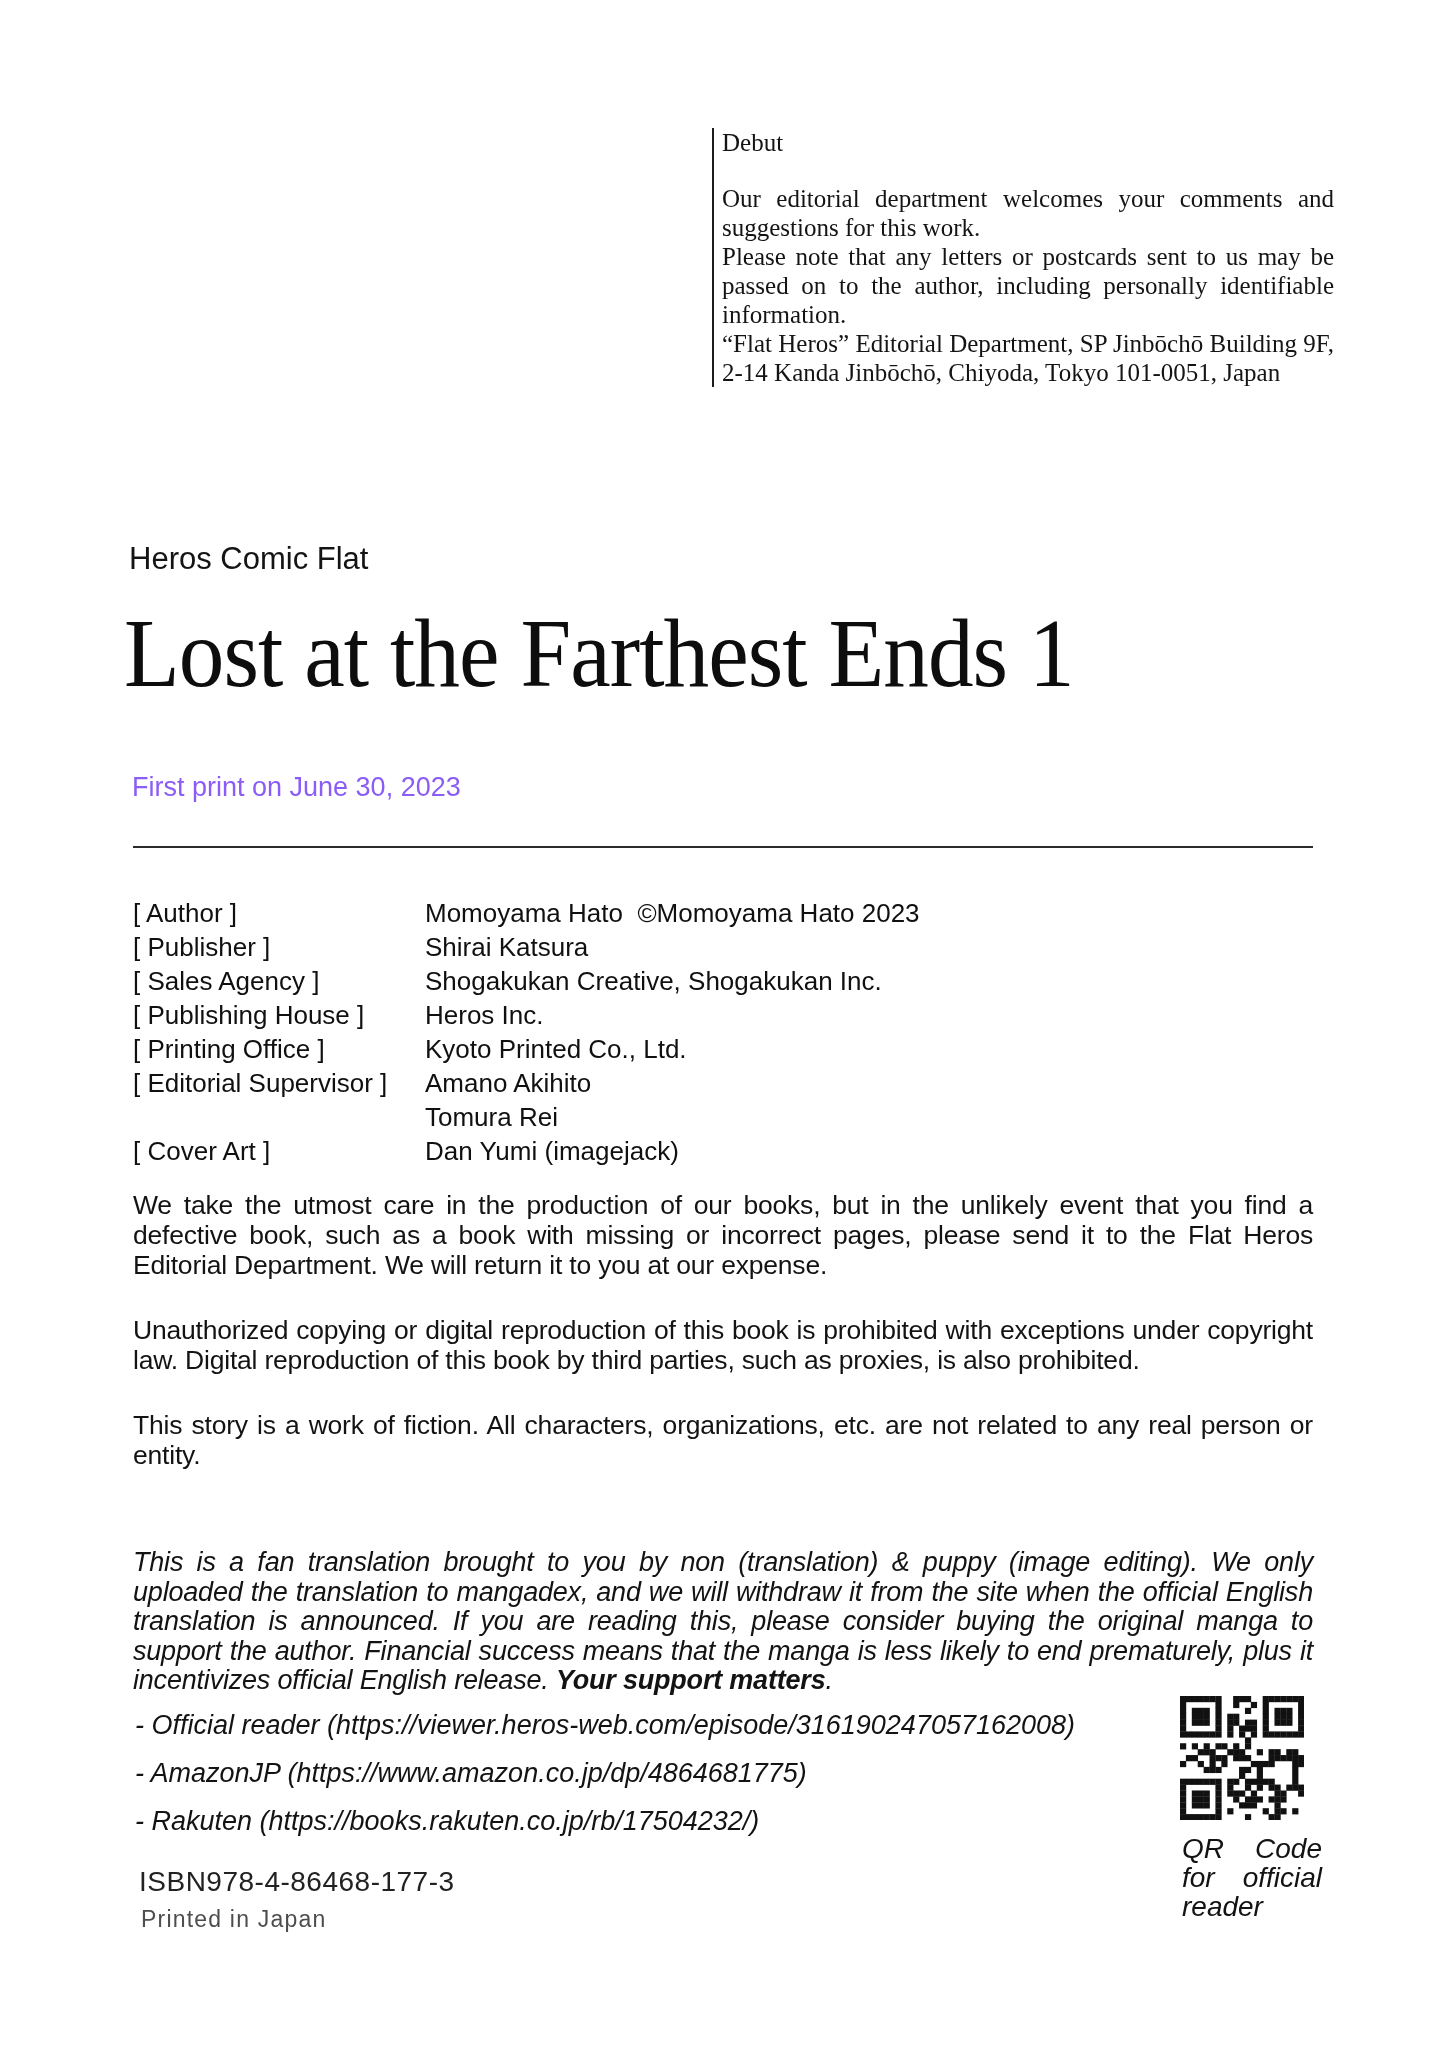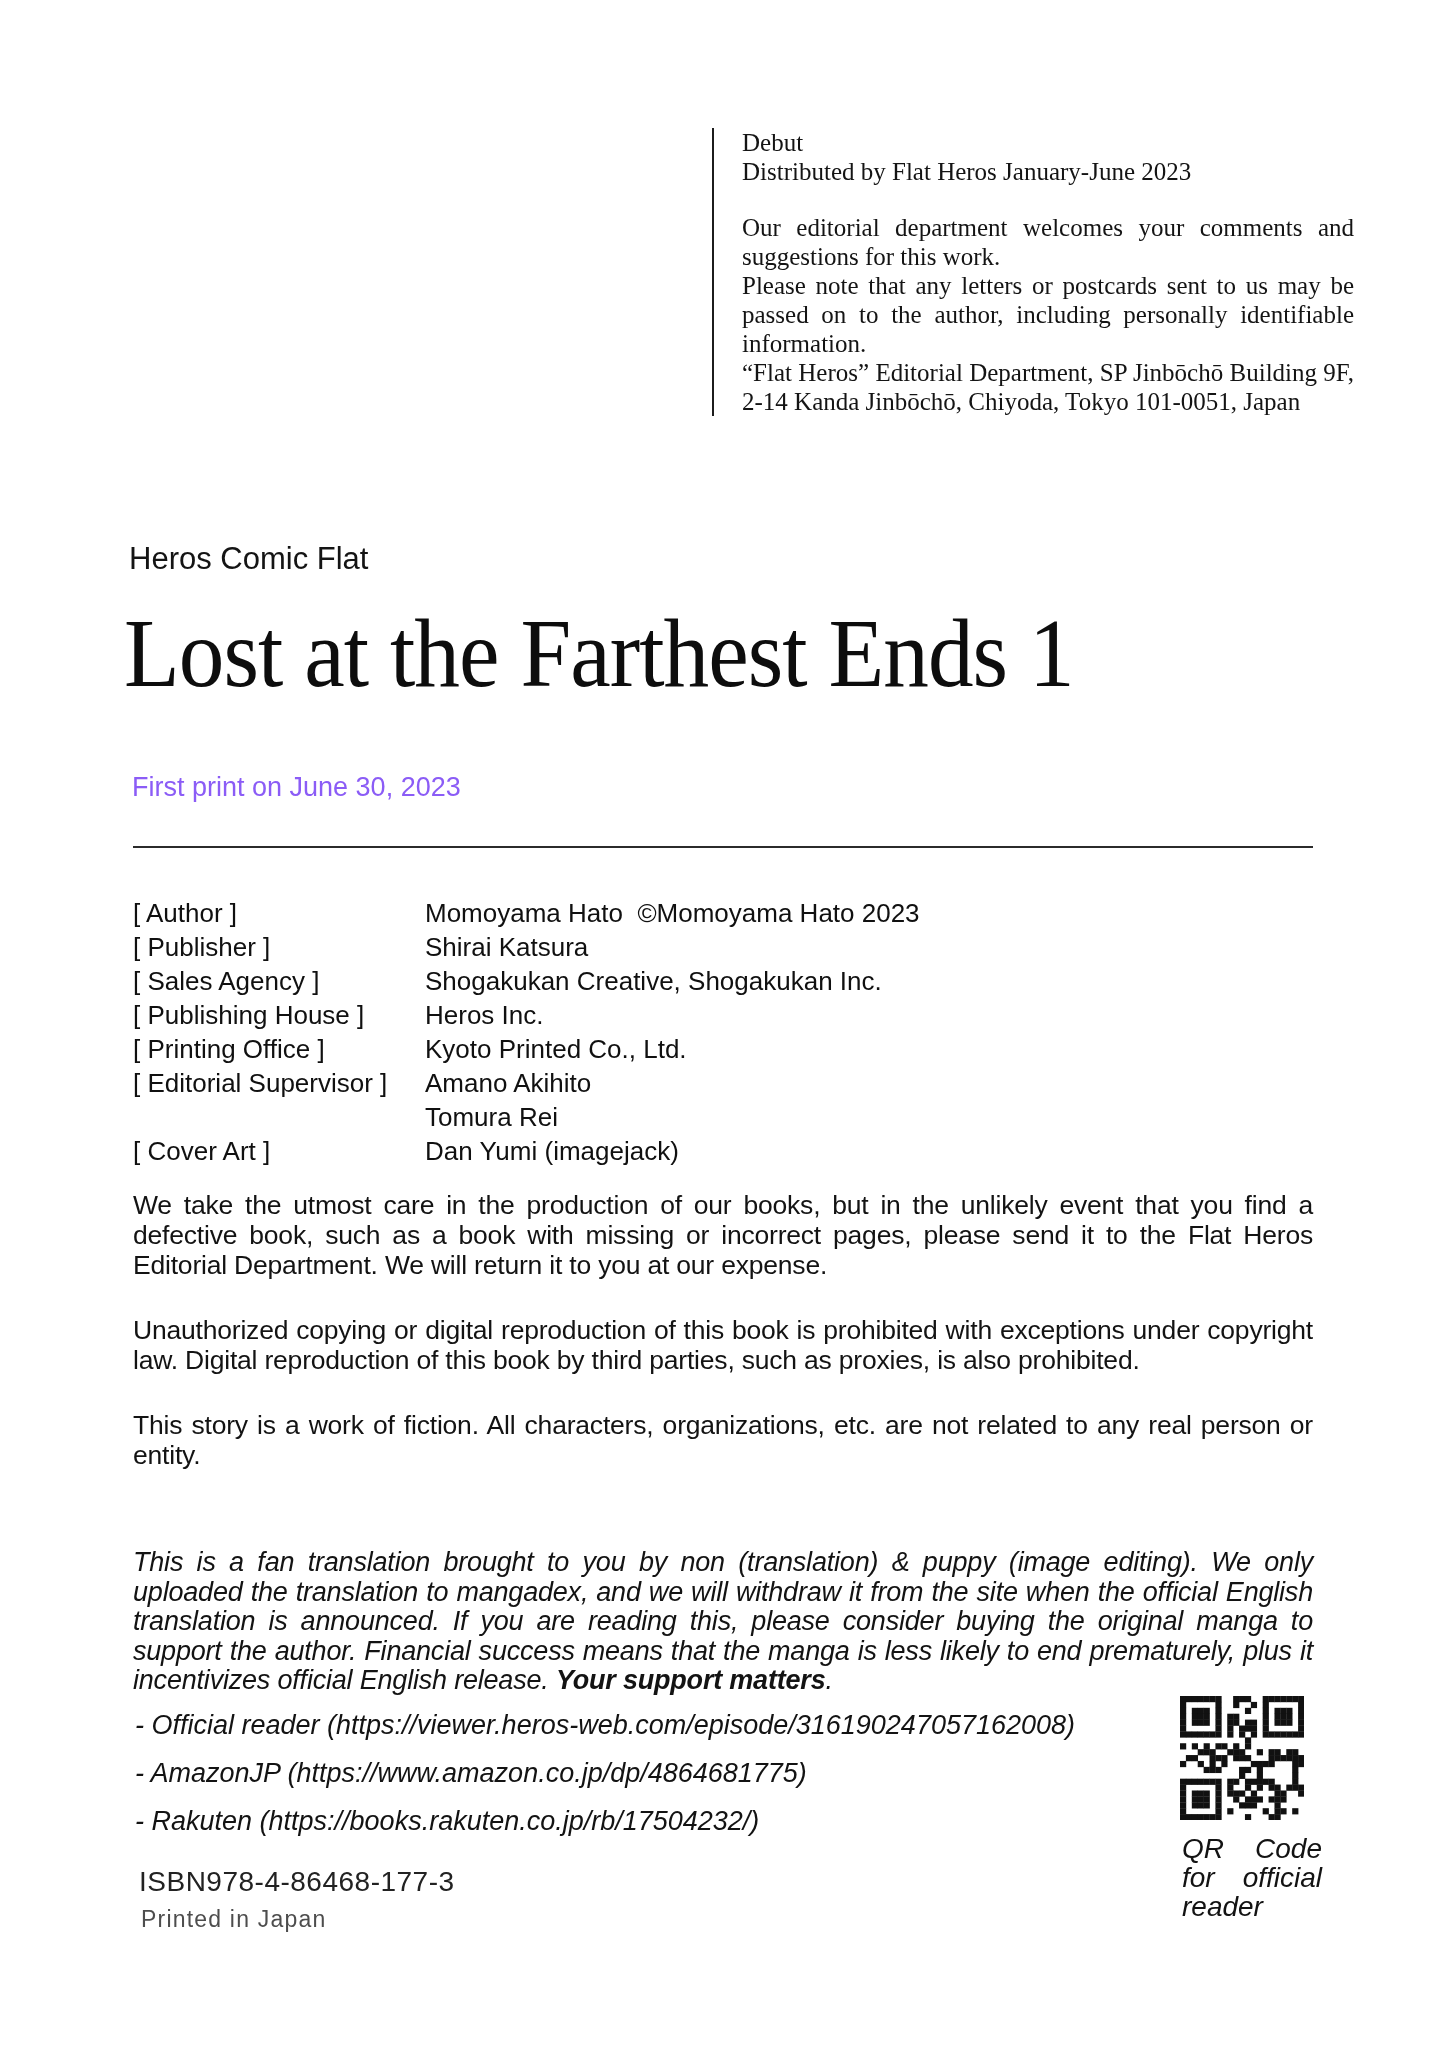--- a/index.html
+++ b/index.html
@@ -10,21 +10,21 @@
     color:#1a1a1a;
     font-family:"Liberation Sans",sans-serif;
     overflow:hidden;
   }
   
   .notice-block{
     position:absolute;
     left:712px;top:128px;
     width:612px;
     border-left:2px solid #1c1c1c;
-    padding-left:28px;
+    padding-left:8px;
     font-family:"Liberation Serif",serif;
     font-size:25px;
     line-height:29px;
     color:#141414;
   }
   .notice-block p{margin:0;text-align:justify;}
   .notice-block .head-line{text-align:left;}
   .notice-gap{height:27px;}
   
   .imprint{
@@ -101,21 +101,20 @@
     text-align:justify;color:#131313;
   }
 </style>
 </head>
 <body>
 
 <div class="page">
 
   <div class="notice-block">
     <p class="head-line">Debut</p>
-    <p class="head-line">Distributed by Flat Heros January-June 2023</p>
     <div class="notice-gap"></div>
     <p>Our editorial department welcomes your comments and suggestions for this work.</p>
     <p>Please note that any letters or postcards sent to us may be passed on to the author, including personally identifiable information.</p>
     <p>“Flat Heros” Editorial Department, SP Jinbōchō Building 9F, 2-14 Kanda Jinbōchō, Chiyoda, Tokyo 101-0051, Japan</p>
   </div>
 
   <div class="imprint">Heros Comic Flat</div>
   <h1 class="book-title">Lost at the Farthest Ends 1</h1>
   <div class="print-date">First print on June 30, 2023</div>
 

